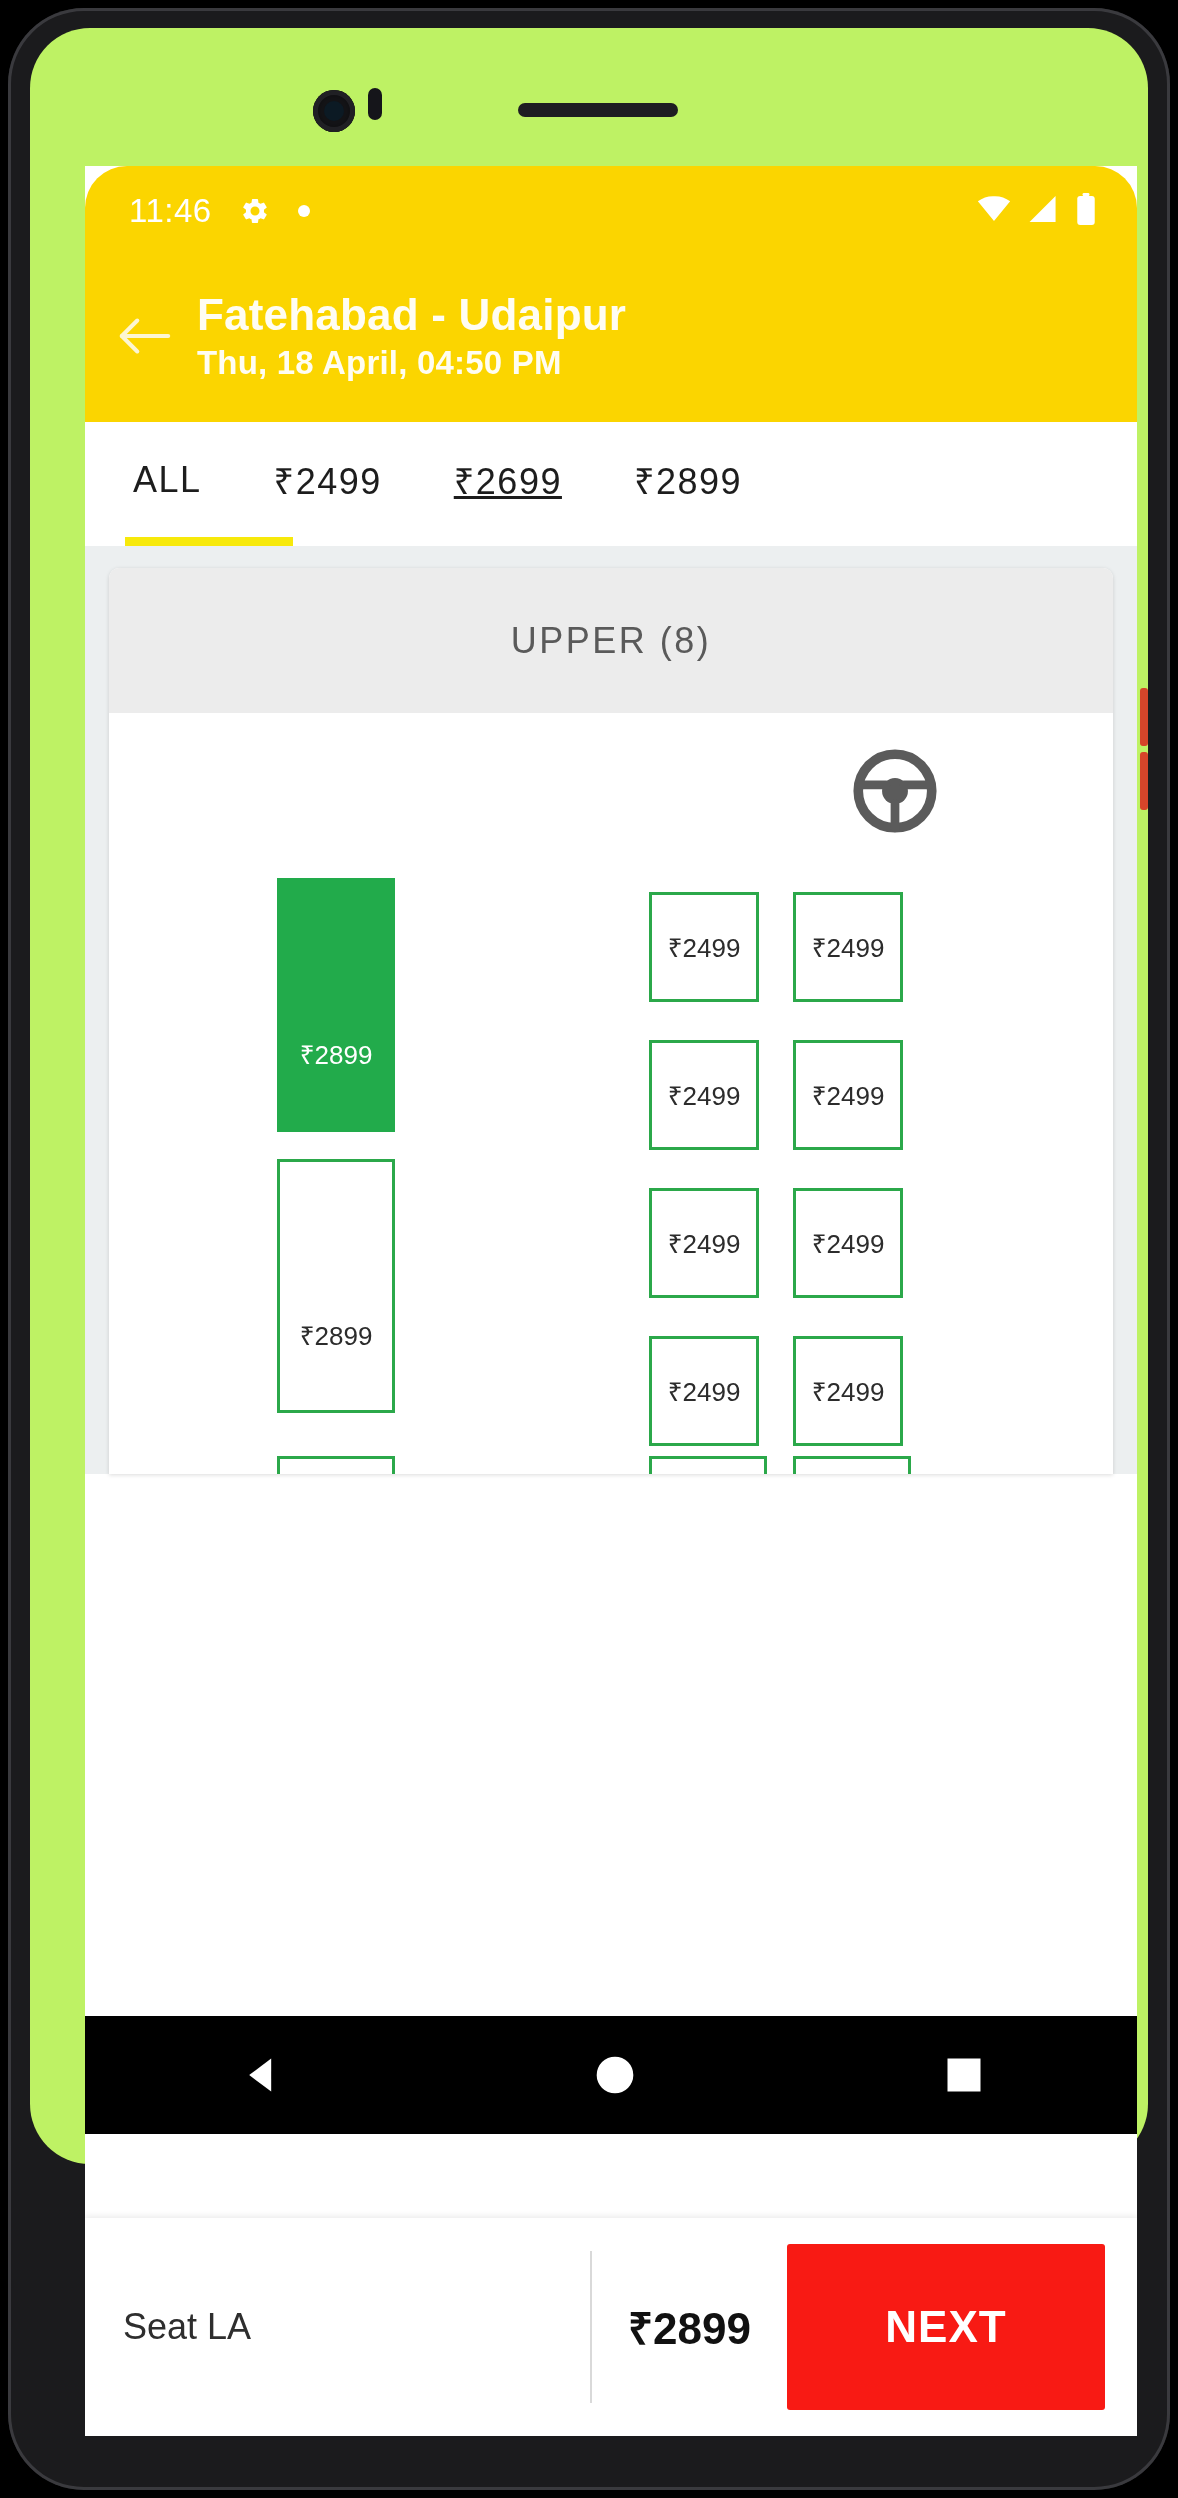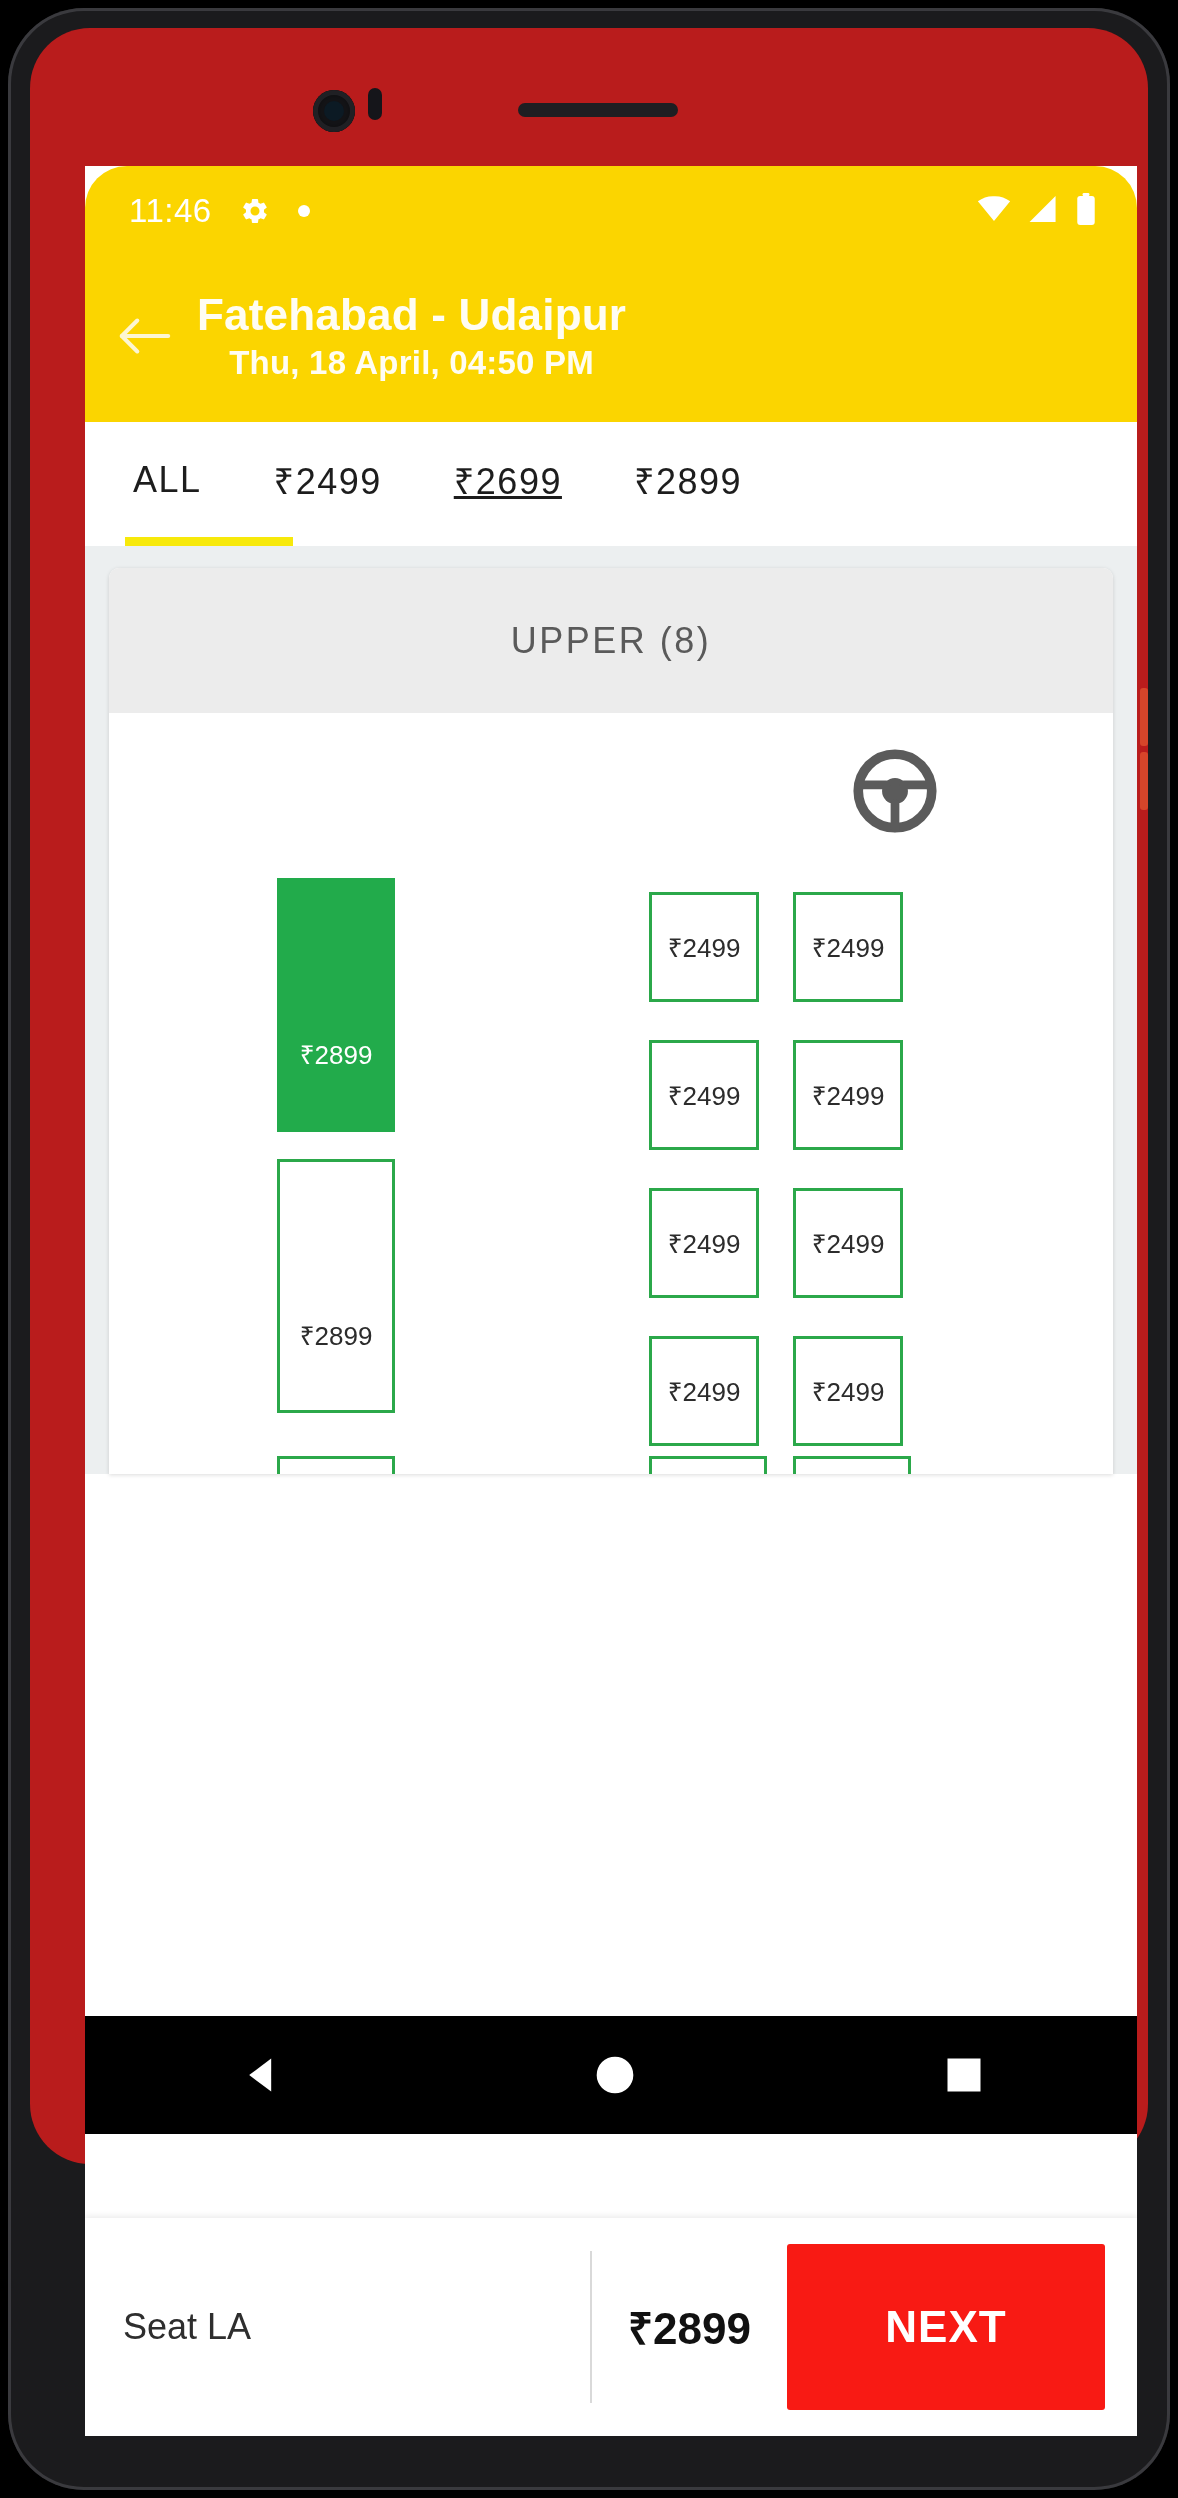--- a/index.html
+++ b/index.html
@@ -16,21 +16,21 @@
     left: 8px; top: 8px;
     width: 1162px; height: 2482px;
     background: #1b1b1d;
     border-radius: 76px;
     box-shadow: inset 0 0 0 3px #3a3a3e;
   }
   #phone-bezel {
     position: absolute;
     left: 22px; top: 20px;
     width: 1118px; height: 2136px;
-    background: #b91c1c;
+    background: #bef264;
     border-radius: 60px;
   }
   
   .side-btn {
     position: absolute;
     right: 0px;
     width: 8px;
     background: #e8542f;
     border-radius: 3px;
   }
@@ -92,21 +92,21 @@
   
   #toolbar {
     background: #FBD500;
     padding: 34px 0 40px 0;
     display: flex; align-items: center;
   }
   #back-button {
     width: 104px; display: flex; justify-content: center; align-items: center;
     margin-left: 8px; cursor: pointer;
   }
-  #toolbar-text { display: flex; flex-direction: column; text-align: center; }
+  #toolbar-text { display: flex; flex-direction: column; }
   #route-title {
     color: #fffdf2; font-size: 44px; font-weight: bold; letter-spacing: .2px;
     line-height: 1.12;
   }
   #route-subtitle {
     color: #fffdf2; font-size: 33px; font-weight: bold; margin-top: 5px;
     letter-spacing: .2px;
   }
 
   

